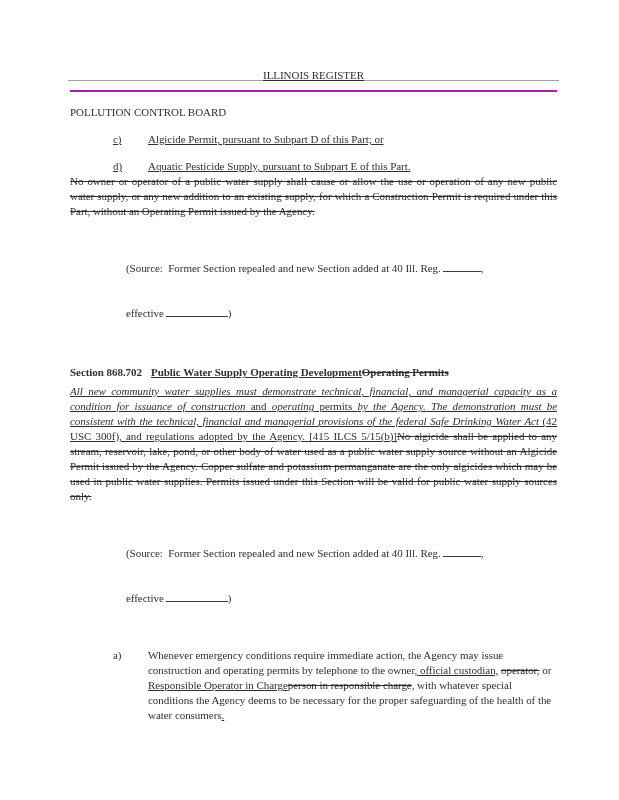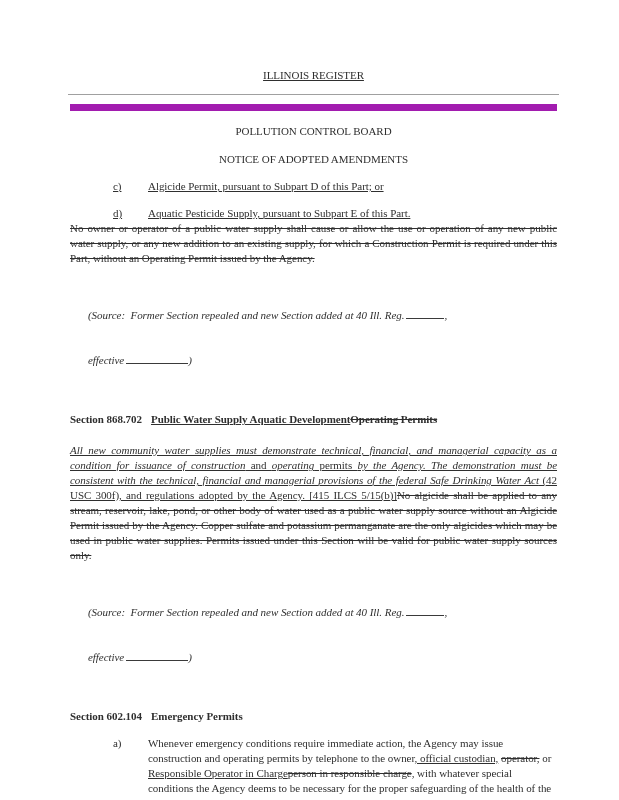--- a/index.html
+++ b/index.html
@@ -8,85 +8,81 @@
     font-family:"Liberation Serif","DejaVu Serif",serif;
     color:#2f2f2f;font-size:11px;line-height:15px;letter-spacing:-0.05px;
   }
   .page{padding:68px 62px 0 70px;width:487px;}
   
   .i{font-style:italic;}
   .b{font-weight:bold;}
   .u{text-decoration-line:underline;text-decoration-thickness:1px;}
   .s{text-decoration-line:line-through;text-decoration-thickness:1px;}
   
-  .doc-header{position:relative;text-align:center;padding-bottom:21px;border-bottom:7px solid #a21caf;}
+  .doc-header{position:relative;text-align:center;padding-bottom:7px;border-bottom:2px solid #a21caf;}
   .doc-header .thin-rule{position:absolute;left:-2px;right:-2px;bottom:9px;height:1px;background:#a0a0a0;}
   .doc-header .title{position:relative;text-decoration:underline;background:transparent;}
-  .center{text-align:center;}
+  .center{text-align:left;}
   .board{margin-top:13px;}
   .notice{margin-top:13px;}
   
   .hang{display:flex;align-items:flex-start;margin-left:43px;}
   .hang .lbl{flex:0 0 35px;}
   .hang .txt{flex:1;}
   .row-c{margin-top:12px;}
   .row-d{margin-top:12px;}
   .para{text-align:justify;font-family:Liberation Serif, serif;}
-  .source{margin-left:18px;margin-top:12px;white-space:pre-wrap;font-style:italic;}
+  .source{margin-left:56px;margin-top:12px;white-space:pre-wrap;}
   .blank{display:inline-block;border-bottom:1px solid #3a3a3a;height:10px;vertical-align:baseline;margin-left:2px;}
   .blank1{width:38px;}
   .blank2{width:62px;}
   .sect-head{margin-top:14px;font-weight:bold;}
   .tabgap{display:inline-block;width:9px;}
-  .body-103{margin-top:16px;text-align:justify;}
+  .body-103{margin-top:4px;text-align:justify;}
   .row-a{margin-top:12px;}
 </style>
 </head>
 <body>
 
 <div class="page">
 
   <div class="doc-header">
     <div class="thin-rule"></div>
     <span class="title">ILLINOIS REGISTER</span>
   </div>
 
   <div class="center board">POLLUTION CONTROL BOARD</div>
-  <div class="center notice">NOTICE OF ADOPTED AMENDMENTS</div>
 
   <div class="hang row-c">
     <span class="lbl u">c)</span>
     <span class="txt"><span class="u">Algicide Permit, pursuant to Subpart D of this Part; or</span></span>
   </div>
 
   <div class="hang row-d">
     <span class="lbl u">d)</span>
     <span class="txt"><span class="u">Aquatic Pesticide Supply, pursuant to Subpart E of this Part.</span></span>
   </div>
 
   <div class="para"><span class="s">No owner or operator of a public water supply shall cause or allow the use or operation of any new public water supply, or any new addition to an existing supply, for which a Construction Permit is required under this Part, without an Operating Permit issued by the Agency.</span></div>
 
   <div class="source">
     <div><span>(Source:  Former Section repealed and new Section added at 40 Ill. Reg.</span><span class="blank blank1"></span><span>,</span></div>
     <div><span>effective</span><span class="blank blank2"></span><span>)</span></div>
   </div>
 
   <div class="sect-head">
-    <span>Section 868.702</span><span class="tabgap"></span><span><span class="u">Public Water Supply Aquatic Development</span><span class="s">Operating Permits</span></span>
+    <span>Section 868.702</span><span class="tabgap"></span><span><span class="u">Public Water Supply Operating Development</span><span class="s">Operating Permits</span></span>
   </div>
 
   <div class="body-103"><span class="i u">All new community water supplies must demonstrate technical, financial, and managerial capacity as a condition for issuance of construction</span><span class="u"> and </span><span class="i u">operating</span><span class="u"> permits </span><span class="i u">by the Agency. The demonstration must be consistent with the technical, financial and managerial provisions of the federal Safe Drinking Water Act</span><span class="u"> (42 USC 300f), and regulations adopted by the Agency. [415 ILCS 5/15(b)]</span><span class="s">No algicide shall be applied to any stream, reservoir, lake, pond, or other body of water used as a public water supply source without an Algicide Permit issued by the Agency. Copper sulfate and potassium permanganate are the only algicides which may be used in public water supplies. Permits issued under this Section will be valid for public water supply sources only.</span></div>
 
   <div class="source">
     <div><span>(Source:  Former Section repealed and new Section added at 40 Ill. Reg.</span><span class="blank blank1"></span><span>,</span></div>
     <div><span>effective</span><span class="blank blank2"></span><span>)</span></div>
   </div>
 
-  <div class="sect-head">
-    <span>Section 602.104</span><span class="tabgap"></span><span><span class="b">Emergency Permits</span></span>
-  </div>
 
   <div class="hang row-a">
     <span class="lbl">a)</span>
     <span class="txt"><span>Whenever emergency conditions require immediate action, the Agency may issue construction and operating permits by telephone to the owner</span><span class="u">, official custodian,</span><span> </span><span class="s">operator,</span><span> or </span><span class="u">Responsible Operator in Charge</span><span class="s">person in responsible charge</span><span>, with whatever special conditions the Agency deems to be necessary for the proper safeguarding of the health of the water consumers</span><span class="u">.</span></span>
   </div>
 
 </div>
 
 </body></html>

